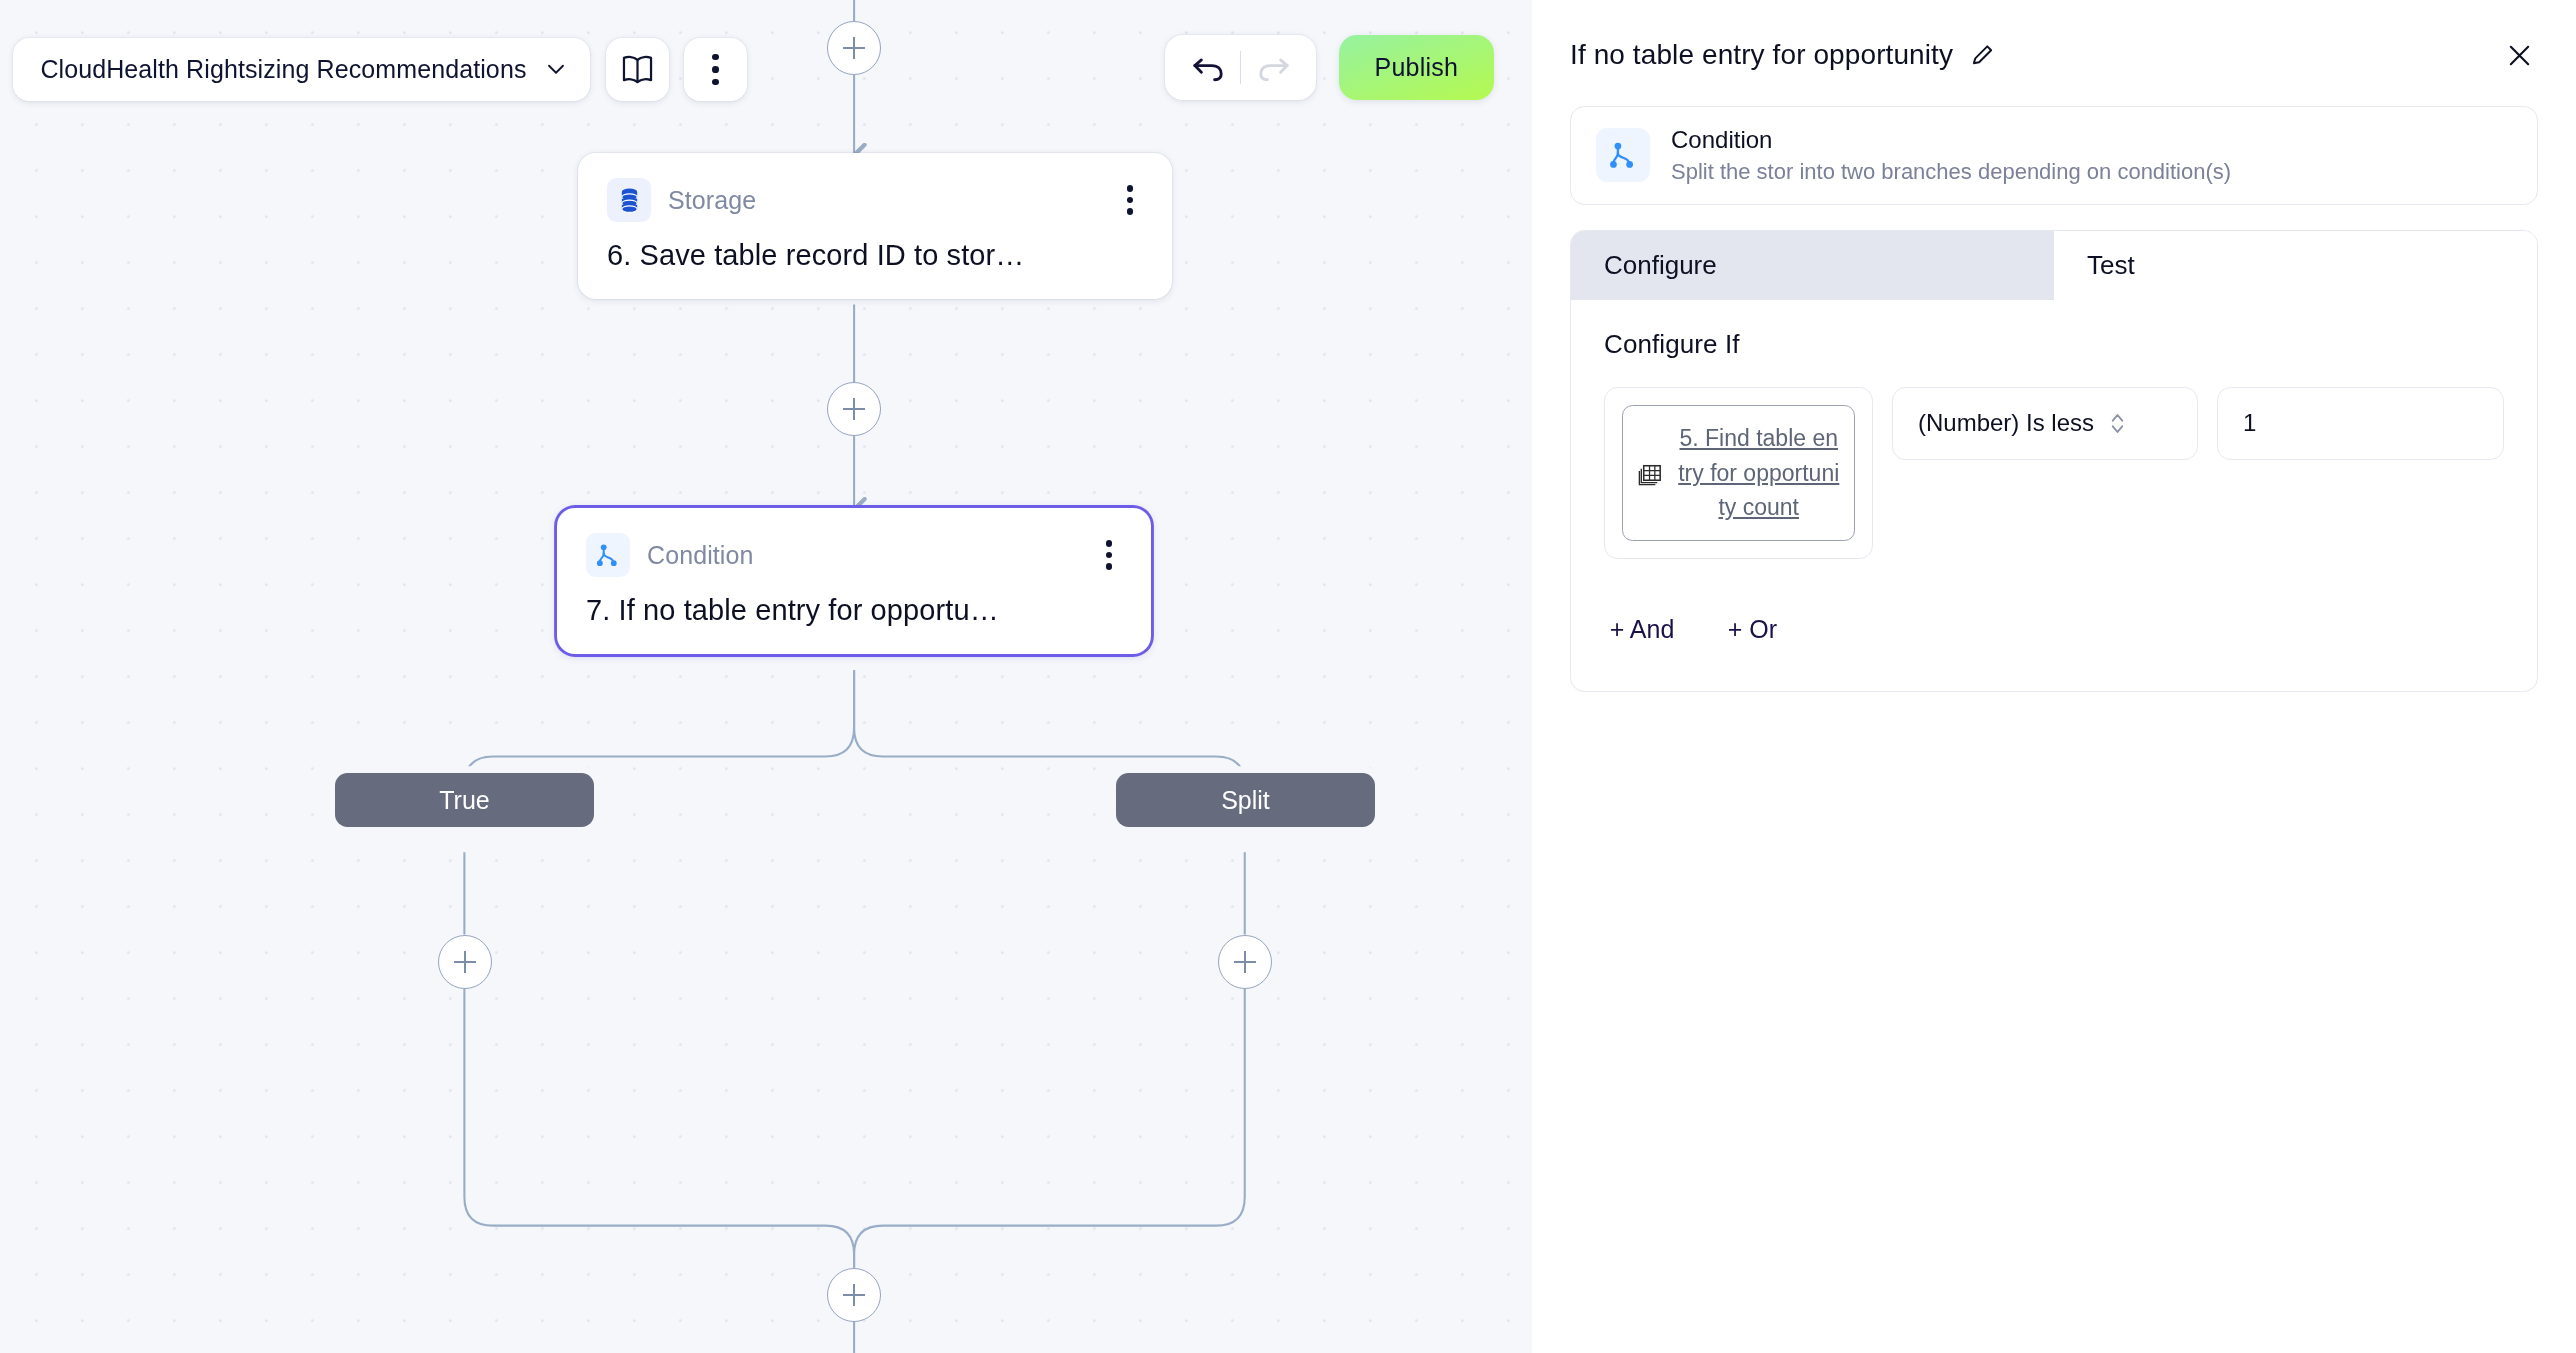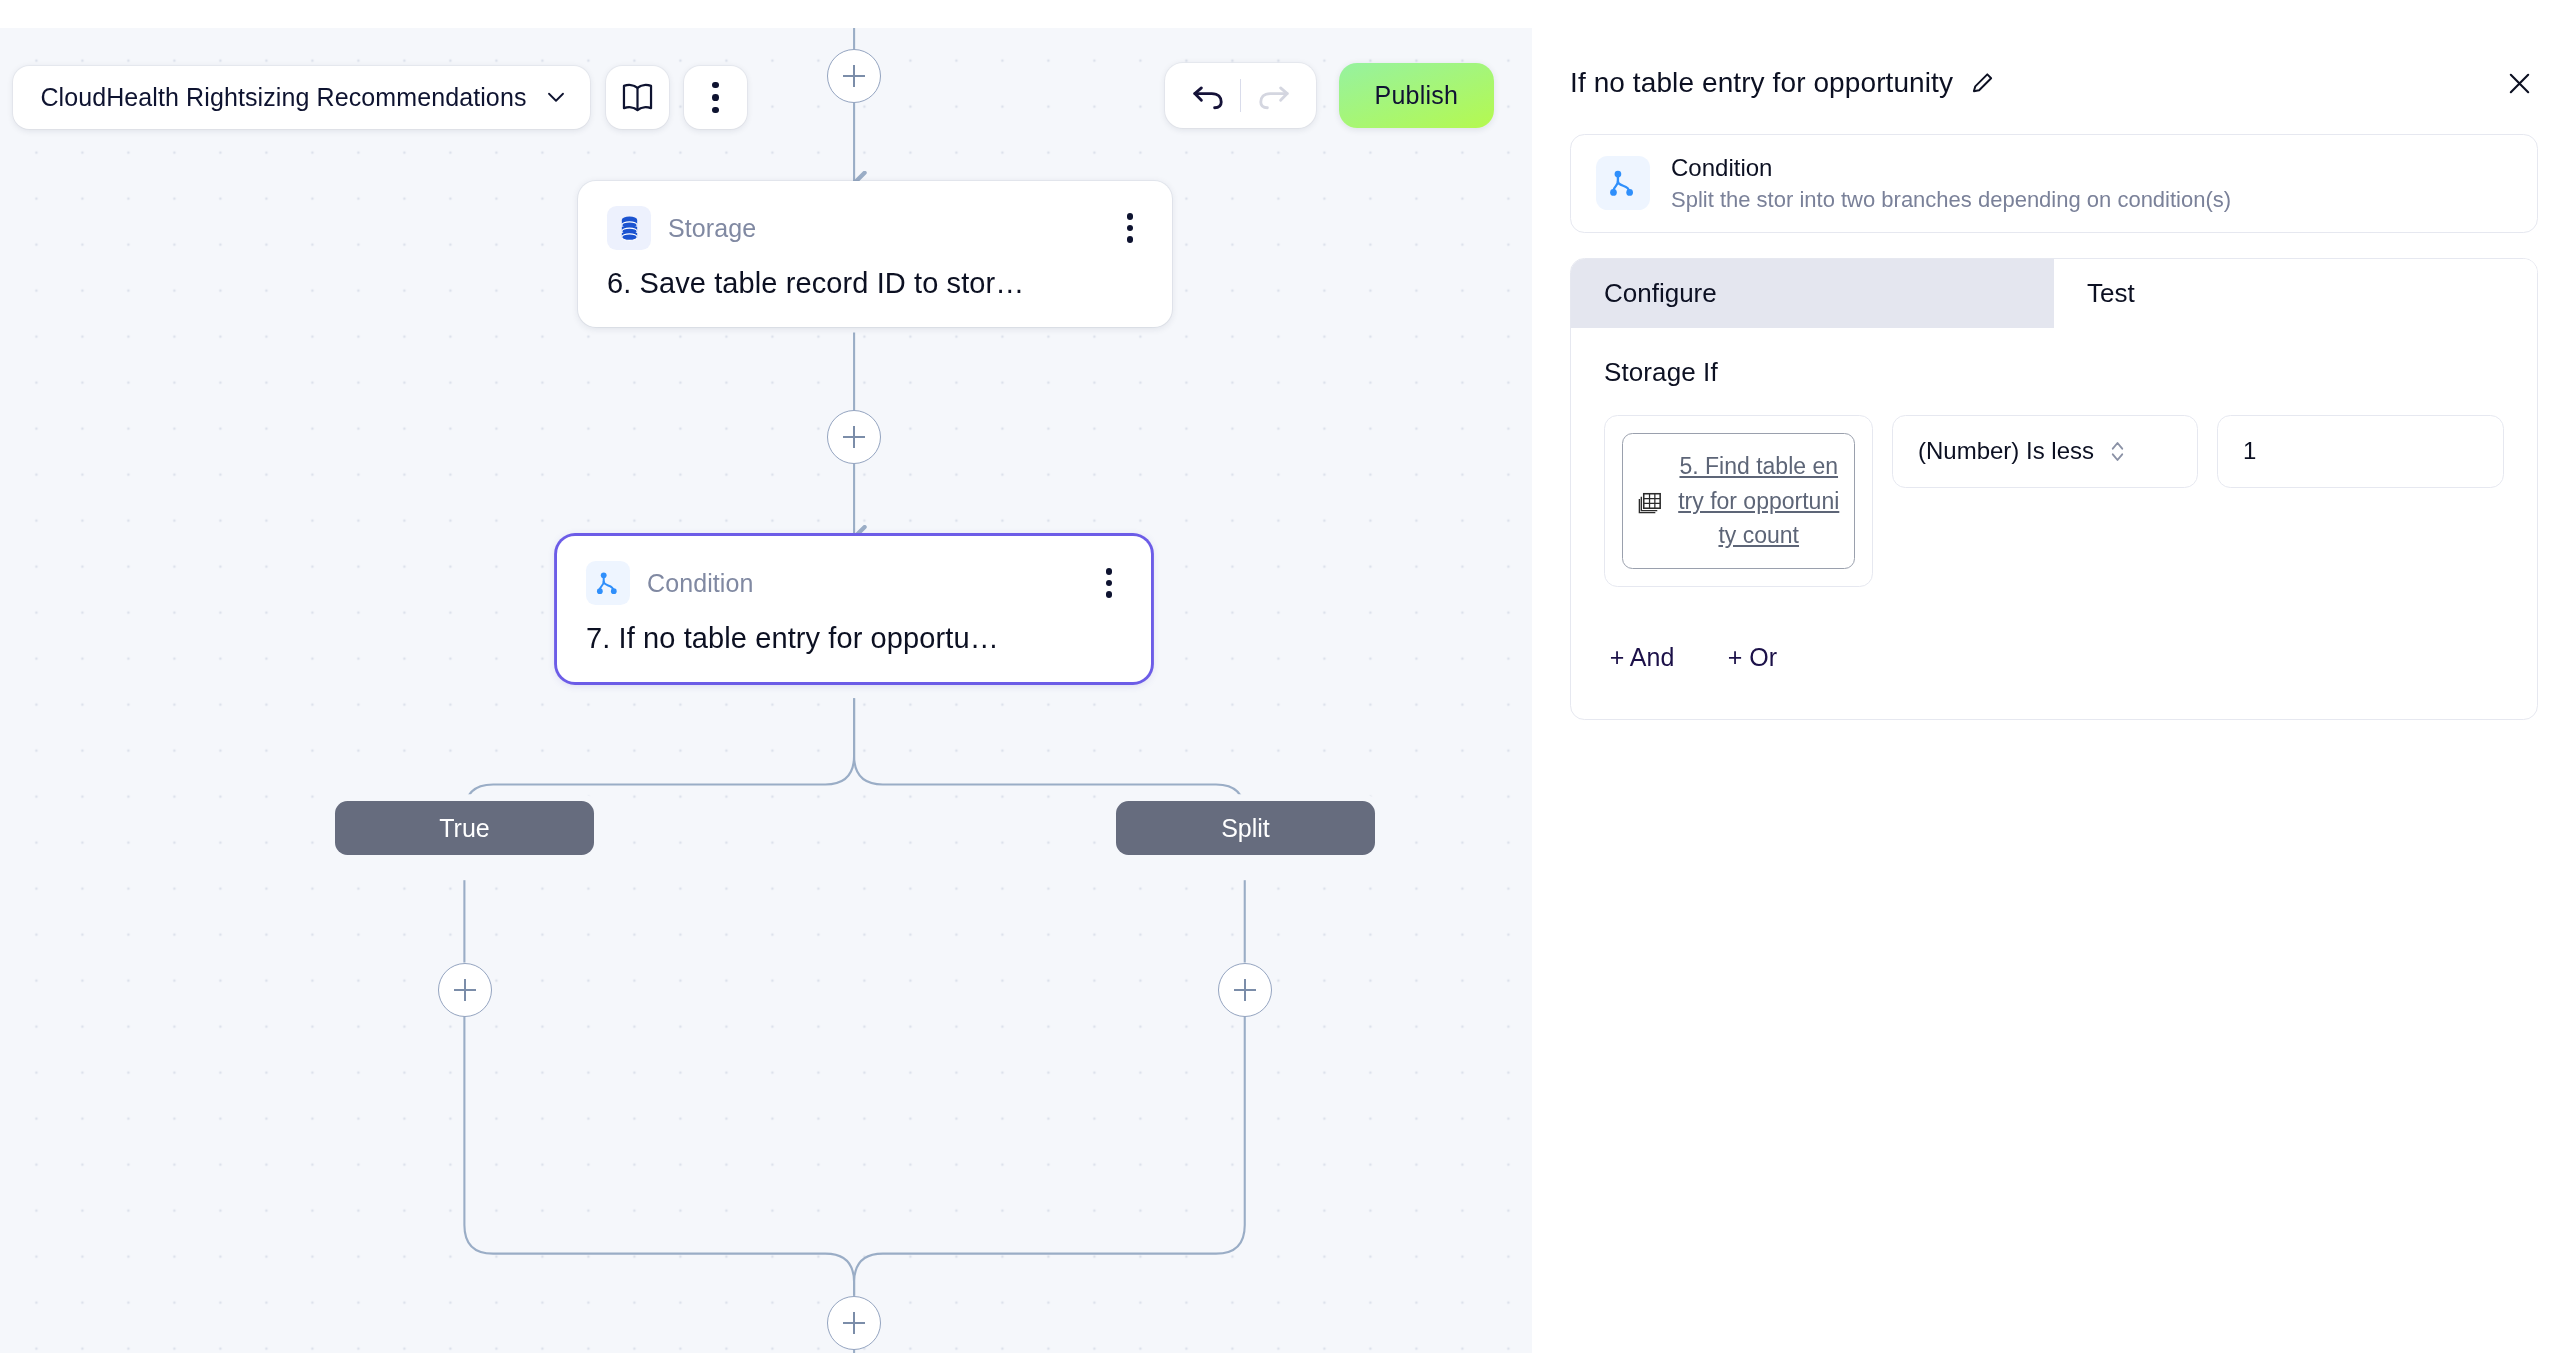--- a/index.html
+++ b/index.html
@@ -11,21 +11,20 @@
     overflow: hidden;
     font-family: "Liberation Sans", sans-serif;
     background: #ffffff;
   }
 
   #app {
     position: relative;
     width: 2576px;
     height: 1182px;
     display: flex;
-    margin-top: 28px;
   }
 
   
   .canvas {
     position: relative;
     width: 1532px;
     height: 1353px;
     background-color: #f5f7fb;
     background-image: radial-gradient(circle, #dde2ec 1.5px, transparent 1.6px);
     background-size: 46px 46px;
@@ -515,21 +514,21 @@
       </span>
     </div>
 
     <div class="config-card">
       <div class="tabs">
         <div class="tab active">Configure</div>
         <div class="tab">Test</div>
       </div>
 
       <div class="config-body">
-        <div class="continue-if">Storage If</div>
+        <div class="continue-if">Configure If</div>
 
         <div class="cond-row">
           <div class="var-box">
             <div class="var-chip">
               <svg width="29" height="29" viewBox="0 0 30 30">
                 <rect x="8" y="8" width="17" height="15" fill="#ffffff" stroke="#2b2b2b" stroke-width="1.6"></rect>
                 <path d="M8 13 H25 M8 18 H25 M14 8 V23 M19.5 8 V23" stroke="#2b2b2b" stroke-width="1.3"></path>
                 <path d="M5.5 11 V25.5 H22" fill="none" stroke="#2b2b2b" stroke-width="1.4"></path>
                 <path d="M3.5 13.5 V27.5 H20" fill="none" stroke="#2b2b2b" stroke-width="1.4"></path>
               </svg>

